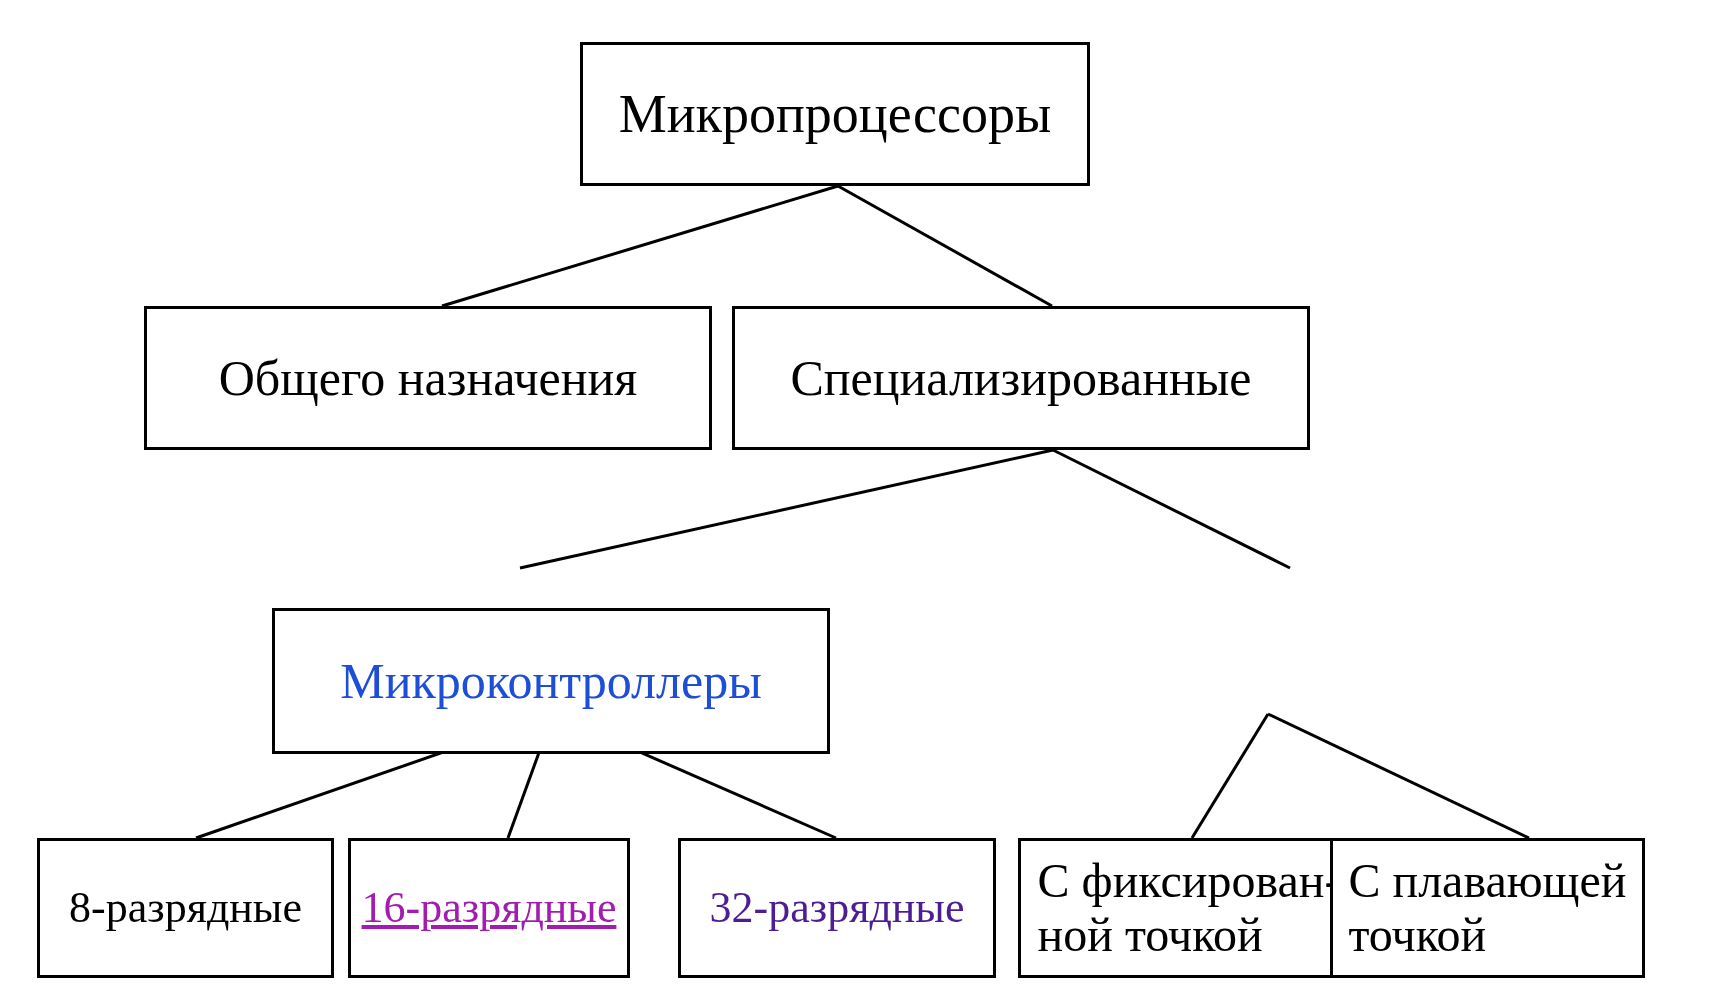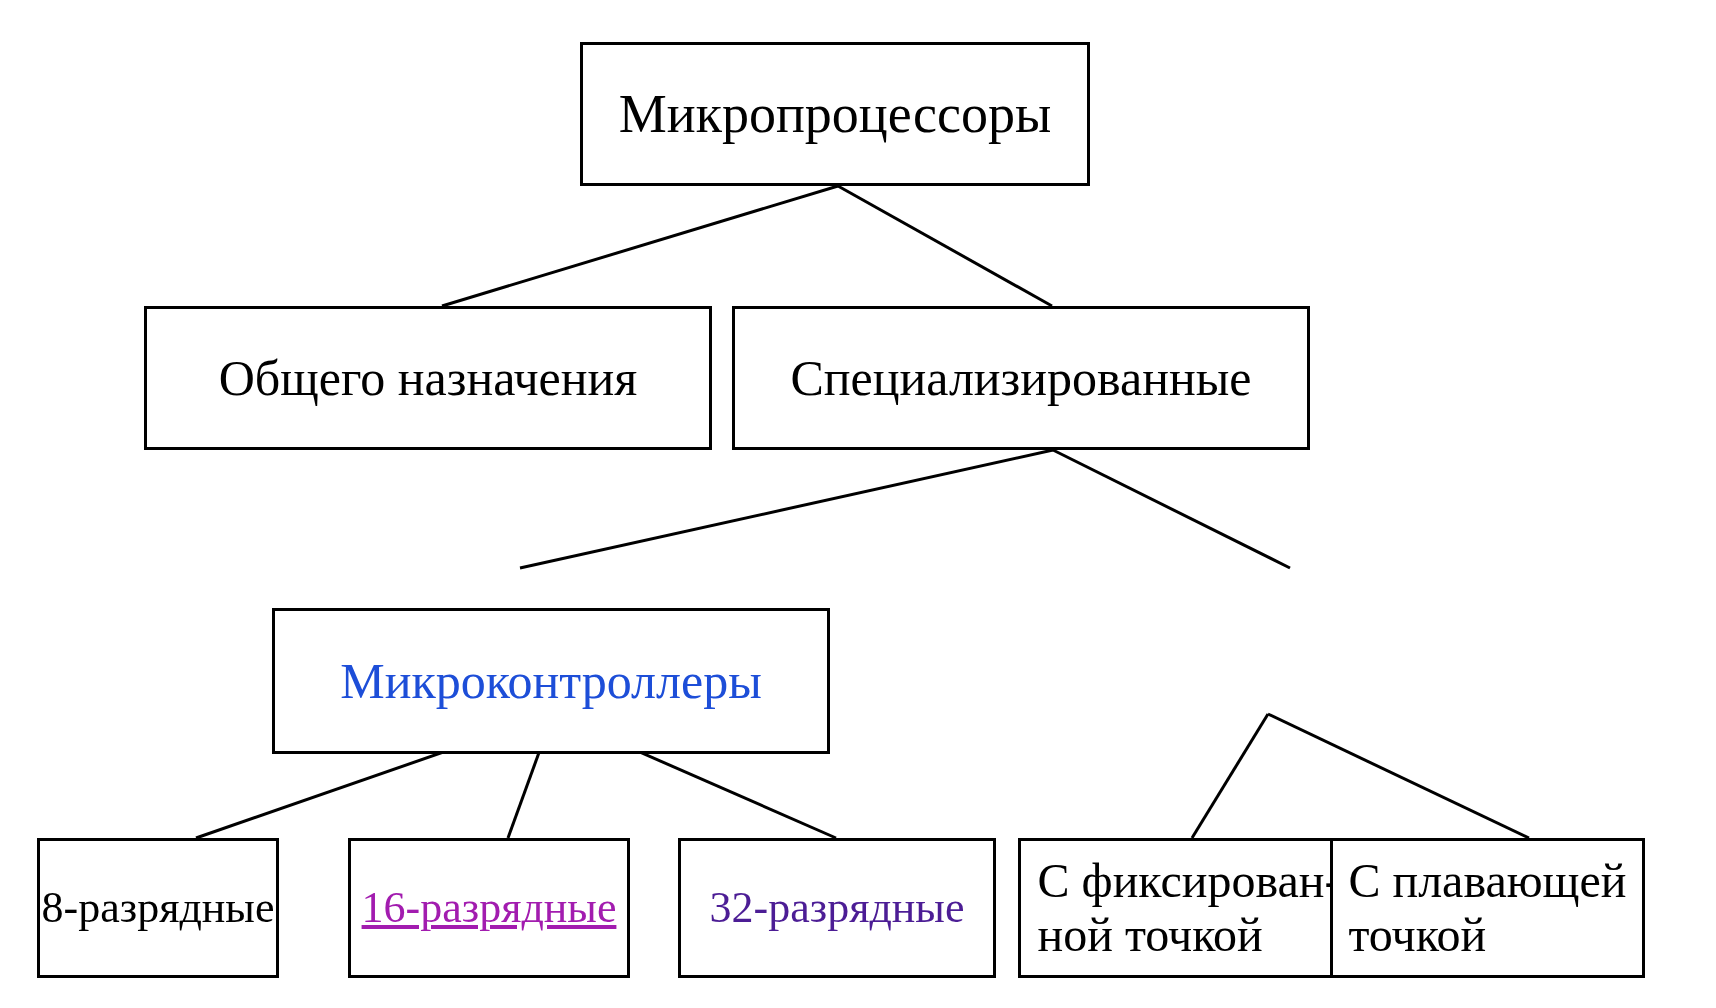--- a/index.html
+++ b/index.html
@@ -64,21 +64,21 @@
 
   <div class="node-box lvl-root" style="left: 580px; top: 42px; width: 510px; height: 144px; border-color: rgb(0, 0, 0); background: rgb(255, 255, 255); color: rgb(0, 0, 0);">Микропроцессоры</div>
 
   <div class="node-box lvl-two" style="left: 144px; top: 306px; width: 568px; height: 144px; border-color: rgb(0, 0, 0); background: rgb(255, 255, 255); color: rgb(0, 0, 0);">Общего назначения</div>
 
   <div class="node-box lvl-two" style="left: 732px; top: 306px; width: 578px; height: 144px; border-color: rgb(0, 0, 0); background: rgb(255, 255, 255); color: rgb(0, 0, 0);">Специализированные</div>
 
   <div class="node-box lvl-three" style="left: 272px; top: 568px; width: 558px; height: 146px; border-color: rgb(0, 0, 0); background: rgb(255, 255, 255); color: #1d4ed8; margin-top: 40px;">Микроконтроллеры</div>
 
 
-  <div class="node-box lvl-leaf" style="left: 37px; top: 838px; width: 242px; height: 140px; border-color: rgb(0, 0, 0); background: rgb(255, 255, 255); color: rgb(0, 0, 0);">8-разрядные</div>
+  <div class="node-box lvl-leaf" style="left: 37px; top: 838px; width: 297px; height: 140px; border-color: rgb(0, 0, 0); background: rgb(255, 255, 255); color: rgb(0, 0, 0);">8-разрядные</div>
 
   <div class="node-box lvl-leaf" style="left: 348px; top: 838px; width: 282px; height: 140px; border-color: rgb(0, 0, 0); background: rgb(255, 255, 255); color: #a21caf; text-decoration: underline;">16-разрядные</div>
 
   <div class="node-box lvl-leaf" style="left: 678px; top: 838px; width: 318px; height: 140px; border-color: rgb(0, 0, 0); background: rgb(255, 255, 255); color: #4c1d95;">32-разрядные</div>
 
   <div class="node-box lvl-leaf-2" style="left: 1018px; top: 838px; width: 342px; height: 140px; border-color: rgb(0, 0, 0); background: rgb(255, 255, 255); color: rgb(0, 0, 0);">С фиксирован-
 ной точкой</div>
 
   <div class="node-box lvl-leaf-2" style="left: 1330px; top: 838px; width: 315px; height: 140px; border-color: rgb(0, 0, 0); background: rgb(255, 255, 255); color: rgb(0, 0, 0);">С плавающей
 точкой</div>

